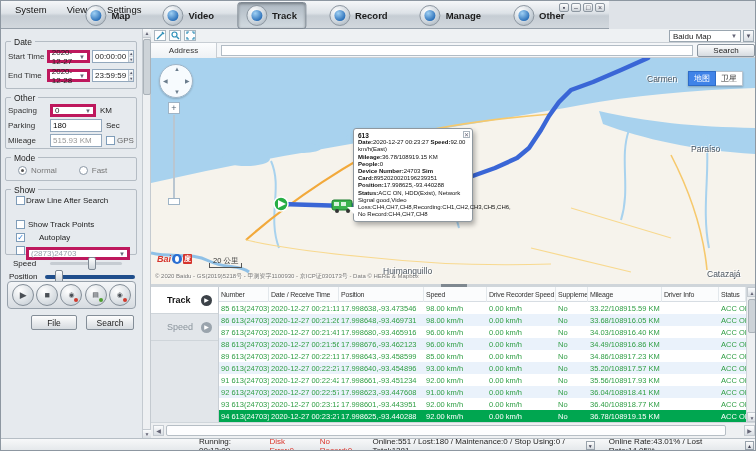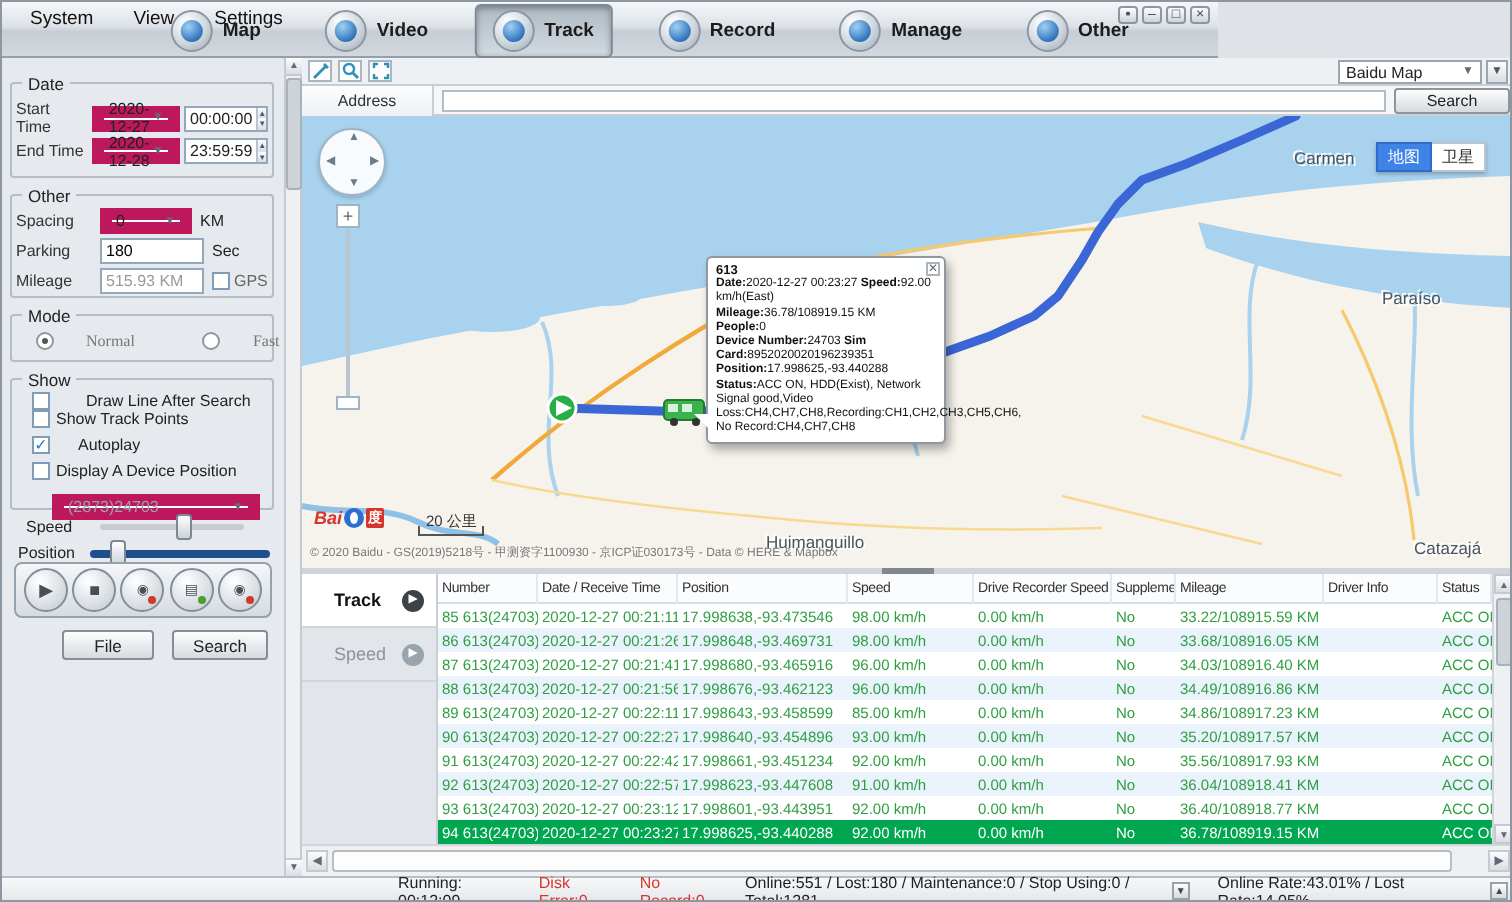--- a/index.html
+++ b/index.html
@@ -27,21 +27,21 @@
 
   
   #main { position:absolute; left:0; top:28px; width:756px; height:409px; }
 
   
   #sidebar { position:absolute; left:0; top:0; width:141px; height:409px; background:#e6eaee; font-size:8px; }
   .groupbox { position:absolute; left:4px; width:132px; border:1px solid #b4bcc4; border-radius:2px;padding-left:43px; }
   .grouplabel { position:absolute; top:-5px; left:5px; background:#e6eaee; padding:0 3px; font-size:8.5px; color:#222; }
   .frow { position:absolute; display:flex; align-items:center; }
   .flabel { text-align:left; color:#333; }
-  .combo { background:#fff; border:6px solid #be185d; height:13px; display:flex; align-items:center; padding:0 2px; position:relative; }
+  .combo { background:#fff; border:3px solid #be185d; height:13px; display:flex; align-items:center; padding:0 2px; position:relative; }
   .combo .caret { margin-left:auto; font-size:6px; color:#667; }
   .tinput { background:#fff; border:1px solid #93a8bd; height:13px; font-size:8px; padding:0 2px; font-family:inherit; width:100%; }
   .spin { background:#fff; border:1px solid #93a8bd; height:13px; display:flex; align-items:center; }
   .spin .val { padding:0 2px; }
   .spin .arrows { margin-left:auto; display:flex; flex-direction:column; width:9px; border-left:1px solid #b9c4cf; }
   .spin .arrows span { font-size:4px; line-height:5.5px; text-align:center; color:#556; background:linear-gradient(#fbfcfd,#d9dee3); }
   .cb { width:9px; height:9px; background:#fff; border:1px solid #7f9db9; font-size:8px; line-height:8px; color:#2a7ad2; text-align:center; flex:none; }
   .cb.checked::after { content:"✓"; font-weight:bold; }
   .radio { width:9px; height:9px; border-radius:50%; background:#fff; border:1px solid #8a97a4; position:relative; flex:none; }
   .radio.sel::after { content:""; position:absolute; left:2px; top:2px; width:3px; height:3px; border-radius:50%; background:#555; }
@@ -238,32 +238,32 @@
         <div class="frow" style="left:2px; top:36px; width:126px;">
           <span class="flabel" style="width:40px;">Mileage</span>
           <span style="width:52px; margin-left:2px;"><input class="tinput" style="color: rgb(153, 153, 153);" value="515.93 KM"></span>
           <span class="cb" style="margin-left:4px;"></span>
           <span style="margin-left:2px; color:#666;">GPS</span>
         </div>
       </div>
 
       <div class="groupbox" style="top:128px; height:24px;">
         <span class="grouplabel">Mode</span>
-        <div class="frow" style="left:12px; top:8px; width:112px; gap:16px; color:#777;font-family:Liberation Serif, serif;">
+        <div class="frow" style="left:12px; top:8px; width:112px; gap:4px; color:#777;">
           <span class="radio sel"></span>
           <span>Normal</span>
           <span class="radio" style="margin-left:18px;"></span>
           <span>Fast</span>
         </div>
       </div>
 
       <div class="groupbox" style="top:160px; height:66px;text-align:right;">
         <span class="grouplabel">Show</span>
         <div id="show-checks" style="position:absolute; left:10px; top:6px; width:118px;">
-            <div class="frow" style="position: relative; margin-bottom: 0; gap: 18px;">
+            <div class="frow" style="position: relative; margin-bottom: 15px; gap: 1px;">
               <span class="cb"></span>
               <span>Draw Line After Search</span>
             </div>
             <div class="frow" style="position: relative; margin-bottom: 4px; gap: 3px;">
               <span class="cb"></span>
               <span>Show Track Points</span>
             </div>
             <div class="frow" style="position: relative; margin-bottom: 4px; gap: 14px;">
               <span class="cb checked"></span>
               <span>Autoplay</span>

